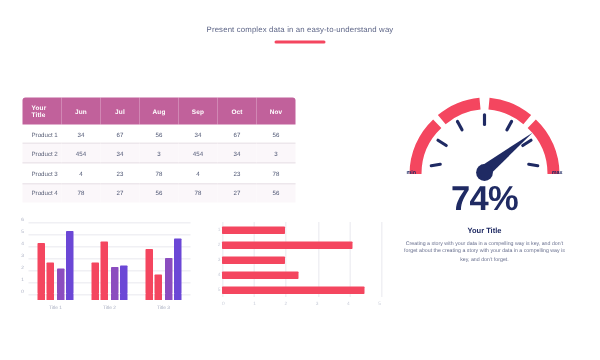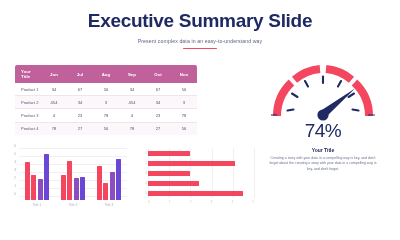--- a/index.html
+++ b/index.html
@@ -49,21 +49,21 @@
   
   .gauge-block{position:absolute;left:258px;top:60px;width:130px;text-align:center;}
   .gauge-svg{display:block;margin:0 auto;}
   .gauge-minmax{
     position:relative;width:104px;margin:-9px auto 0 auto;
     display:flex;justify-content:space-between;
   }
   .gauge-minmax span{font-size:3.6px;font-weight:bold;color:#1F2A63;}
 
   .pct{
-    font-size:19px;font-weight:normal;color:#1F2A63;
+    font-size:23px;font-weight:bold;color:#1F2A63;
     margin-top:4px;letter-spacing:-0.5px;line-height:1;
   }
   .pct-title{font-size:5px;font-weight:bold;color:#1F2A63;margin-top:7px;}
   .pct-body{
     font-size:3.5px;color:#6B7290;line-height:1.55;
     margin:3px auto 0 auto;width:112px;
   }
 
   
   .colchart{position:absolute;left:6px;top:146px;width:125px;height:70px;}
@@ -107,21 +107,20 @@
   .hb-xlabels{position:absolute;left:12px;right:4px;top:54px;
     display:flex;justify-content:space-between;}
   .hb-xlabels span{font-size:3.2px;color:#C8CCD8;}
 </style>
 </head>
 <body>
 
 <div class="slide">
 
   <div class="header">
-    <h1 class="title">Executive Summary Slide</h1>
     <p class="subtitle">Present complex data in an easy-to-understand way</p>
     <div class="accent-rule"></div>
   </div>
 
   <div class="table-wrap">
     <table>
       <thead>
         <tr>
           <th>Your Title</th>
           <th>Jun</th>

